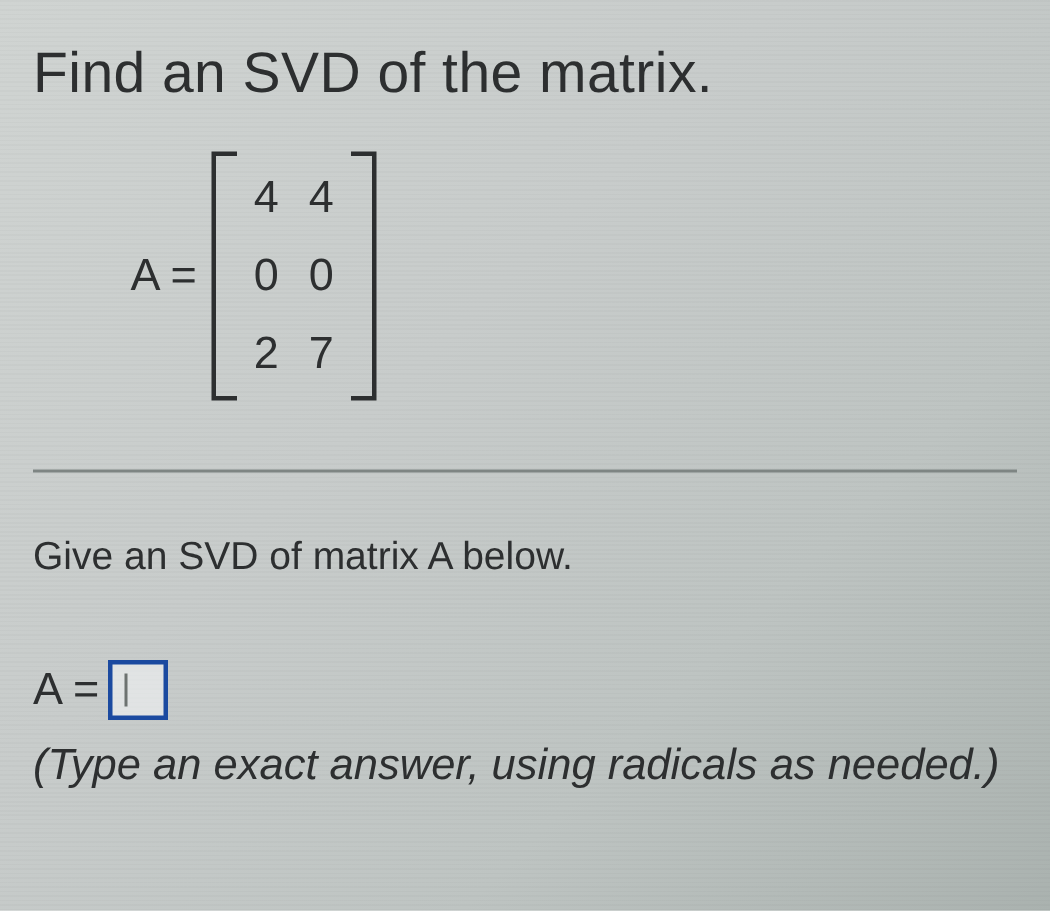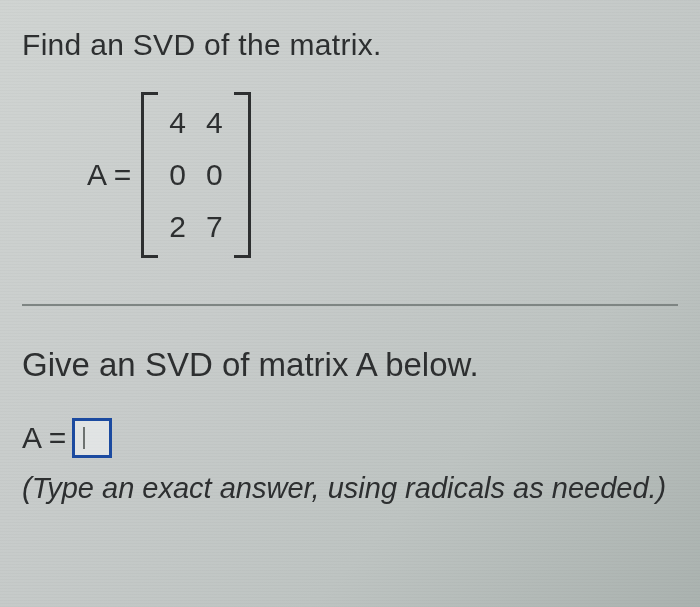--- a/index.html
+++ b/index.html
@@ -14,21 +14,21 @@
   body {
     background-image:
       repeating-linear-gradient(0deg, rgba(0,0,0,0.02) 0px, rgba(0,0,0,0.02) 1px, transparent 1px, transparent 3px),
       linear-gradient(135deg, #d0d4d2 0%, #c8cccb 40%, #bec4c2 70%, #aab2af 100%);
   }
   .page {
     padding: 28px 22px 20px 22px;
     height: 100%;
   }
   .prompt {
-    font-size: 30px;
+    font-size: 38px;
     letter-spacing: 0.3px;
     margin-bottom: 30px;
   }
   .matrix-row {
     display: flex;
     align-items: center;
     margin-left: 65px;
   }
   .lhs {
     font-size: 30px;
@@ -62,22 +62,22 @@
     padding: 14px 12px;
     font-size: 30px;
     text-align: center;
   }
   .hr {
     border: none;
     border-top: 2px solid #7e8583;
     margin: 46px 0 40px 0;
   }
   .question {
-    font-size: 33px;
-    margin-bottom: 34px;
+    font-size: 26px;
+    margin-bottom: 54px;
   }
   .answer-row {
     display: flex;
     align-items: center;
     font-size: 30px;
     margin-bottom: 14px;
   }
   .answer-box {
     display: inline-block;
     width: 40px; height: 40px;

